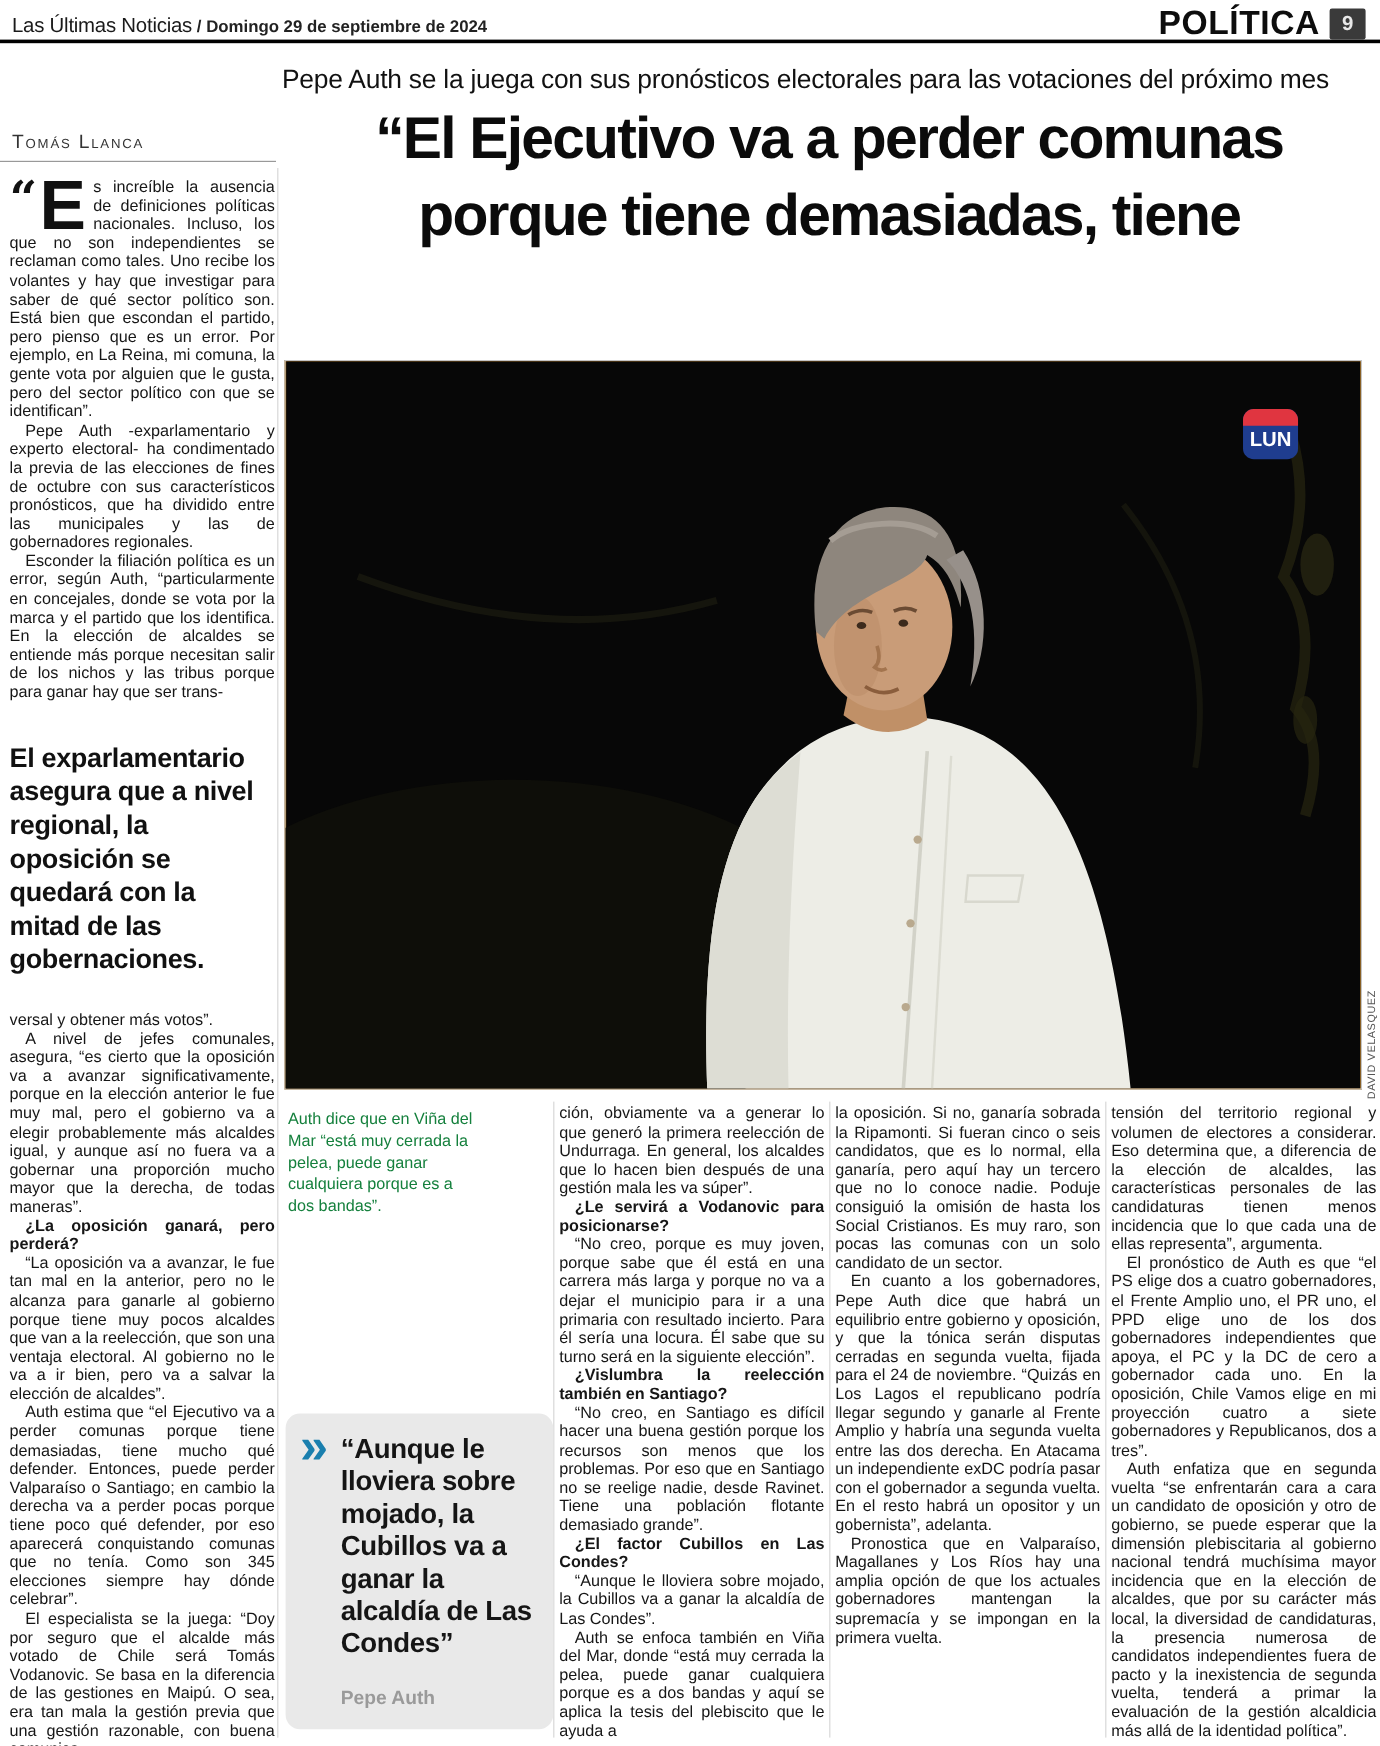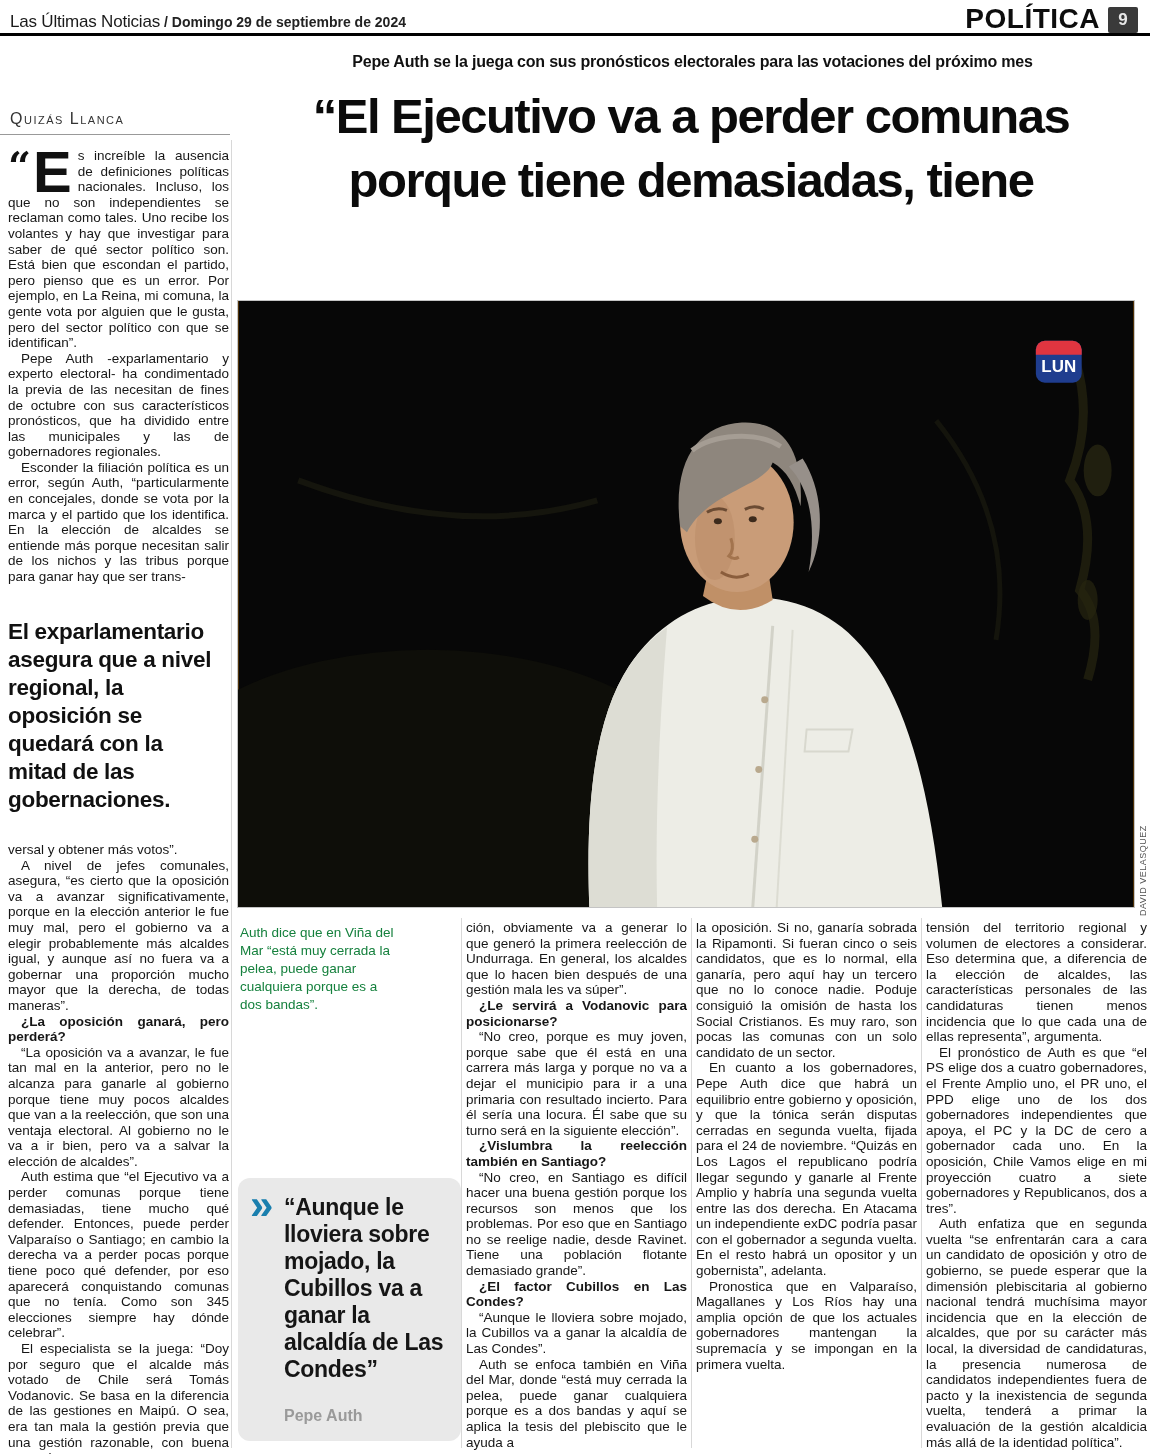--- a/index.html
+++ b/index.html
@@ -24,21 +24,21 @@
     position:absolute; top:7px; right:12px;
     width:30px; height:26px; background:#3a3a3a; color:#e8e8e8;
     font-size:17px; font-weight:bold; border-radius:2px;
     display:flex; align-items:center; justify-content:center;
   }
   .header-rule { position:absolute; top:33px; left:0; width:1150px; height:3px; background:#000; }
 
   
   .kicker {
     position:absolute; top:53px; left:235px; width:915px;
-    text-align:center; font-size:16px; font-weight:bold; letter-spacing:-0.2px; color:#111;
+    font-size:22px; font-weight:normal; letter-spacing:-0.2px; color:#111;
   }
   .byline {
     position:absolute; top:110px; left:10px;
     font-variant:small-caps; font-size:16px; letter-spacing:1.5px; color:#333;
   }
   .byline-rule { position:absolute; top:134px; left:0; width:230px; height:1px; background:#999; }
   .headline {
     position:absolute; top:84px; left:237px; width:908px;
     text-align:center; font-weight:bold; font-size:49px; line-height:64px;
     letter-spacing:-1.5px; color:#0b0b0b;
@@ -119,35 +119,35 @@
 <body>
 
 <div class="masthead-left">
   <span class="paper">Las Últimas Noticias</span><span class="date">/ Domingo 29 de septiembre de 2024</span>
 </div>
 <div class="section-flag">POLÍTICA</div>
 <div class="page-badge">9</div>
 <div class="header-rule"></div>
 
 <div class="kicker">Pepe Auth se la juega con sus pronósticos electorales para las votaciones del próximo mes</div>
-<div class="byline">Quizás Llanca</div>
+<div class="byline">Tomás Llanca</div>
 <div class="byline-rule"></div>
 <div class="headline">
   <div>“El Ejecutivo va a perder comunas</div>
   <div>porque tiene demasiadas, tiene</div>
 </div>
 
 <div class="vrule vr1"></div>
 <div class="vrule vr2"></div>
 <div class="vrule vr3"></div>
 <div class="vrule vr4"></div>
 
 <div class="bodycol col1a">
   <p class="first"><span class="lead-quote">“</span><span class="dropcap">E</span><span>s increíble la ausencia de definiciones políticas nacionales. Incluso, los que no son independientes se reclaman como tales. Uno recibe los volantes y hay que investigar para saber de qué sector político son. Está bien que escondan el partido, pero pienso que es un error. Por ejemplo, en La Reina, mi comuna, la gente vota por alguien que le gusta, pero del sector político con que se identifican”.</span></p>
-  <p>Pepe Auth -exparlamentario y experto electoral- ha condimentado la previa de las necesitan de fines de octubre con sus característicos pronósticos, que ha dividido entre las municipales y las de gobernadores regionales.</p>
+  <p>Pepe Auth -exparlamentario y experto electoral- ha condimentado la previa de las elecciones de fines de octubre con sus característicos pronósticos, que ha dividido entre las municipales y las de gobernadores regionales.</p>
   <p>Esconder la filiación política es un error, según Auth, “particularmente en concejales, donde se vota por la marca y el partido que los identifica. En la elección de alcaldes se entiende más porque necesitan salir de los nichos y las tribus porque para ganar hay que ser trans-</p>
 </div>
 
 <div class="pullquote-left">El exparlamentario asegura que a nivel regional, la oposición se quedará con la mitad de las gobernaciones.</div>
 
 <div class="bodycol col1b">
   <p class="cont">versal y obtener más votos”.</p>
   <p>A nivel de jefes comunales, asegura, “es cierto que la oposición va a avanzar significativamente, porque en la elección anterior le fue muy mal, pero el gobierno va a elegir probablemente más alcaldes igual, y aunque así no fuera va a gobernar una proporción mucho mayor que la derecha, de todas maneras”.</p>
   <p class="q">¿La oposición ganará, pero perderá?</p>
   <p>“La oposición va a avanzar, le fue tan mal en la anterior, pero no le alcanza para ganarle al gobierno porque tiene muy pocos alcaldes que van a la reelección, que son una ventaja electoral. Al gobierno no le va a ir bien, pero va a salvar la elección de alcaldes”.</p>

